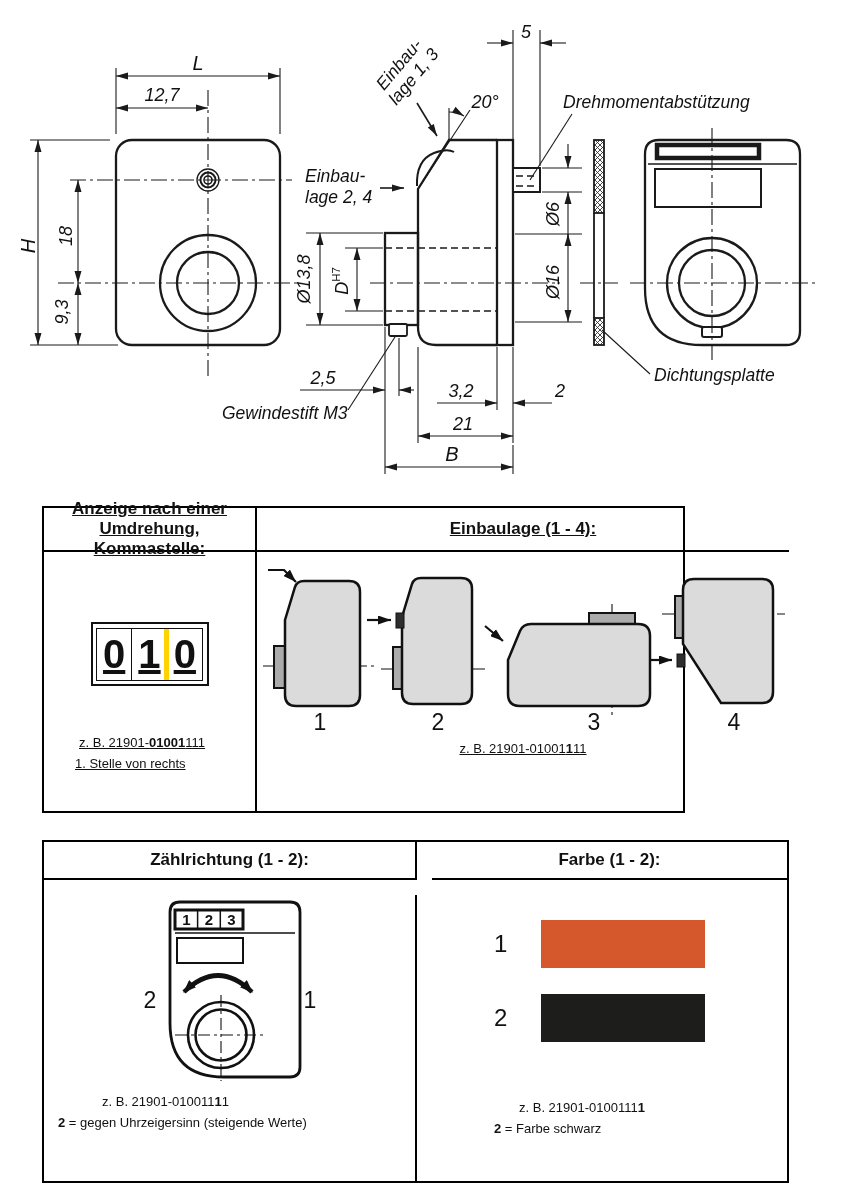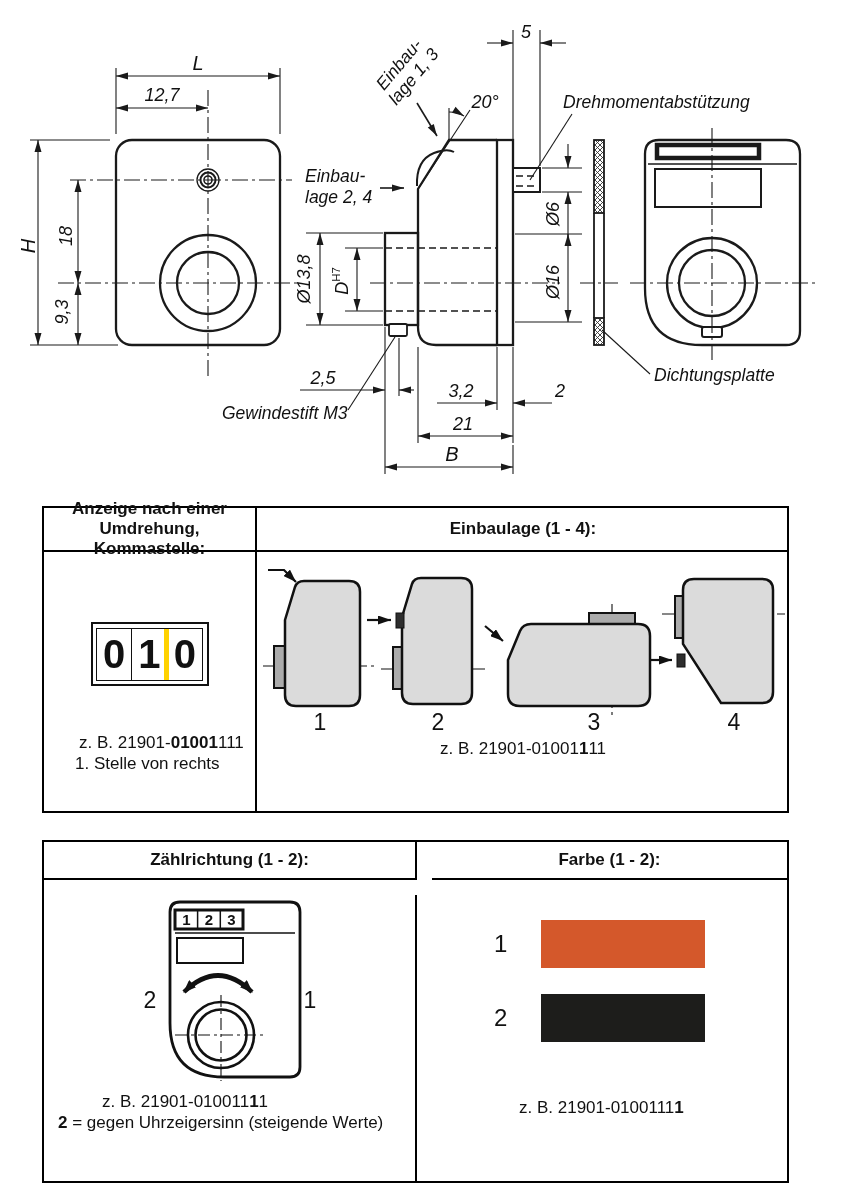--- a/index.html
+++ b/index.html
@@ -5,25 +5,25 @@
   html,body{margin:0;padding:0;background:#fff;}
   *{box-sizing:border-box;}
   #page{position:relative;width:846px;height:1200px;background:#fff;font-family:"Liberation Sans",sans-serif;color:#111;overflow:hidden;}
   svg text{fill:#111;}
   .dim{font:italic 18px "Liberation Sans",sans-serif;}
   .dimB{font:italic 20px "Liberation Sans",sans-serif;}
   .lbl{font:italic 17.5px "Liberation Sans",sans-serif;}
   .num{font:23px "Liberation Sans",sans-serif;}
   .wdig{font:700 15px "Liberation Sans",sans-serif;}
   .tbl{position:absolute;border:2.5px solid #000;background:#fff;display:grid;}
-  #t1{left:42px;top:506px;width:747px;height:307px;grid-template-columns:213px 1fr;grid-template-rows:44px 1fr;}
+  #t1{left:42px;top:506px;width:643px;height:307px;grid-template-columns:213px 1fr;grid-template-rows:44px 1fr;text-decoration:underline;}
   #t2{left:42px;top:840px;width:747px;height:343px;grid-template-columns:373px 1fr;grid-template-rows:38px 1fr;gap:15px;}
   .hcell{border-bottom:2.5px solid #000;font-weight:700;font-size:17px;text-align:center;display:flex;flex-direction:column;justify-content:center;line-height:20px;}
   .lc{border-right:2.5px solid #000;}
-  .note{font-size:17px;line-height:21px;}
+  .note{font-size:13px;line-height:21px;}
   .note b{font-weight:700;}
   .counter{width:118px;height:64px;border:2.5px solid #111;margin:70px auto 0;padding:3.5px;}
   .cinner{position:relative;width:100%;height:100%;border:1.5px solid #111;display:flex;}
   .ccell{flex:1;display:flex;align-items:center;justify-content:center;font-size:40px;font-weight:600;}
   .ccell.mid{border-left:1.5px solid #111;border-right:1.5px solid #111;}
   .cmark{position:absolute;top:0;bottom:0;left:67px;width:4.5px;}
   .swrow{display:flex;align-items:center;margin-left:62px;}
   .swnum{width:30px;font-size:24px;}
   .swatch{width:164px;height:48px;margin-left:17px;}
 </style>
@@ -302,17 +302,18 @@
     <div class="swrow" style="margin-top:25px;">
       <div class="swnum">1</div>
       <div class="swatch" style="background-color: rgb(212, 88, 43);"></div>
     </div>
     <div class="swrow" style="margin-top:26px;">
       <div class="swnum">2</div>
       <div class="swatch" style="background-color: rgb(29, 29, 27);"></div>
     </div>
     <div class="note" style="margin-top:55px;padding-left:62px;">
       <div style="padding-left:25px;"><span>z. B. 21901-0100111</span><b>1</b><span></span></div>
+      <div><b>2</b><span> = Farbe schwarz</span></div>
     </div>
   </div>
 </div>
 
 </div>
 
 </body></html>

